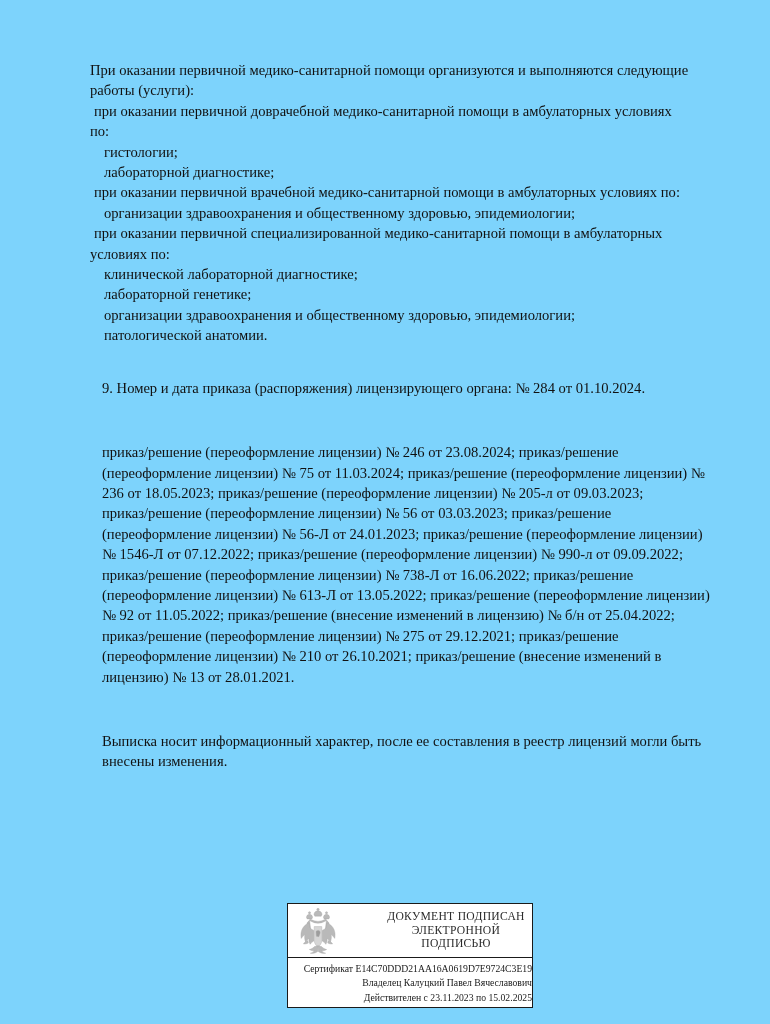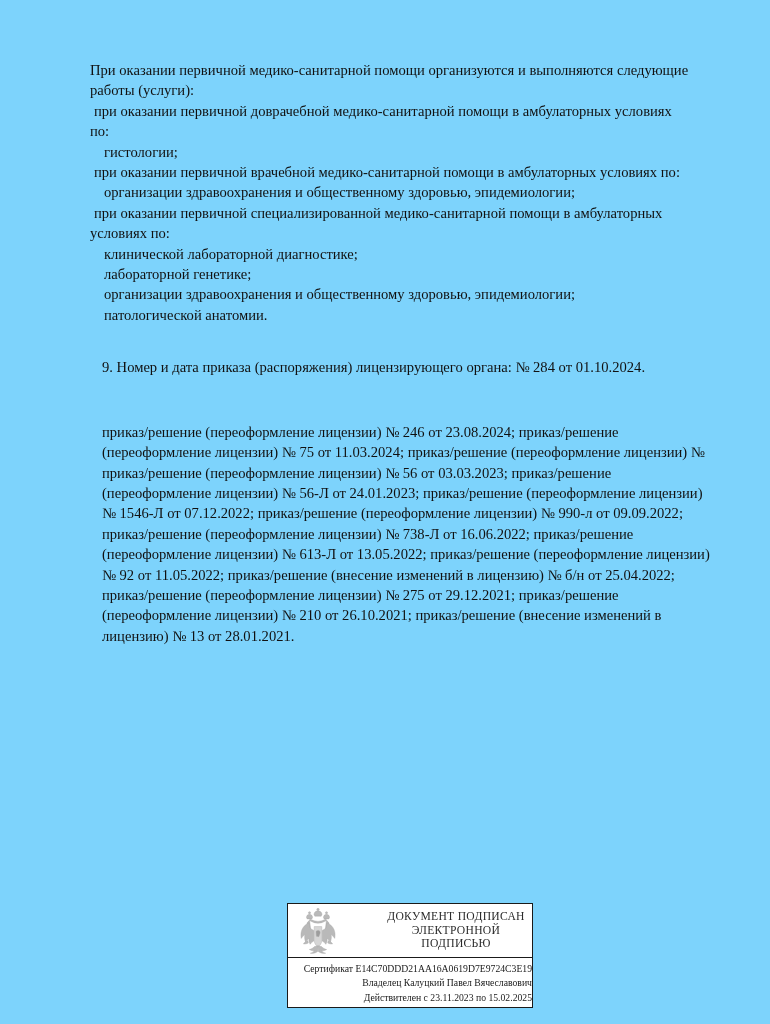--- a/index.html
+++ b/index.html
@@ -119,20 +119,21 @@
 
     <div>
       <p class="para lvl0">При оказании первичной медико-санитарной помощи организуются и выполняются следующие</p>
       <p class="para lvl0">работы (услуги):</p>
     </div>
 
     <div>
       <p class="para lvl1"> при оказании первичной доврачебной медико-санитарной помощи в амбулаторных условиях</p>
       <p class="para lvl0">по:</p>
       <p class="para lvl2">гистологии;</p>
+      <p class="para lvl2">лабораторной диагностике;</p>
       <p class="para lvl1"> при оказании первичной врачебной медико-санитарной помощи в амбулаторных условиях по:</p>
       <p class="para lvl2">организации здравоохранения и общественному здоровью, эпидемиологии;</p>
       <p class="para lvl1"> при оказании первичной специализированной медико-санитарной помощи в амбулаторных</p>
       <p class="para lvl0">условиях по:</p>
       <p class="para lvl2">клинической лабораторной диагностике;</p>
       <p class="para lvl2">лабораторной генетике;</p>
       <p class="para lvl2">организации здравоохранения и общественному здоровью, эпидемиологии;</p>
       <p class="para lvl2">патологической анатомии.</p>
     </div>
 
@@ -140,33 +141,38 @@
 
     <div class="section">
       <p class="para lvl0">9. Номер и дата приказа (распоряжения) лицензирующего органа: № 284 от 01.10.2024.</p>
     </div>
 
     <div class="block-gap"></div>
 
     <div class="section">
       <p class="para lvl0">приказ/решение (переоформление лицензии) № 246 от 23.08.2024; приказ/решение</p>
       <p class="para lvl0">(переоформление лицензии) № 75 от 11.03.2024; приказ/решение (переоформление лицензии) №</p>
+      <p class="para lvl0">236 от 18.05.2023; приказ/решение (переоформление лицензии) № 205-л от 09.03.2023;</p>
       <p class="para lvl0">приказ/решение (переоформление лицензии) № 56 от 03.03.2023; приказ/решение</p>
       <p class="para lvl0">(переоформление лицензии) № 56-Л от 24.01.2023; приказ/решение (переоформление лицензии)</p>
       <p class="para lvl0">№ 1546-Л от 07.12.2022; приказ/решение (переоформление лицензии) № 990-л от 09.09.2022;</p>
       <p class="para lvl0">приказ/решение (переоформление лицензии) № 738-Л от 16.06.2022; приказ/решение</p>
       <p class="para lvl0">(переоформление лицензии) № 613-Л от 13.05.2022; приказ/решение (переоформление лицензии)</p>
       <p class="para lvl0">№ 92 от 11.05.2022; приказ/решение (внесение изменений в лицензию) № б/н от 25.04.2022;</p>
       <p class="para lvl0">приказ/решение (переоформление лицензии) № 275 от 29.12.2021; приказ/решение</p>
       <p class="para lvl0">(переоформление лицензии) № 210 от 26.10.2021; приказ/решение (внесение изменений в</p>
       <p class="para lvl0">лицензию) № 13 от 28.01.2021.</p>
     </div>
 
     <div class="block-gap"></div>
 
+    <div class="section">
+      <p class="para lvl0">Выписка носит информационный характер, после ее составления в реестр лицензий могли быть</p>
+      <p class="para lvl0">внесены изменения.</p>
+    </div>
 
   </div>
 
   <div class="stamp">
 
     <div class="stamp-top">
 
       <span class="stamp-emblem">
         <svg viewBox="0 0 44 46" width="44" height="46" aria-hidden="true">
           <g fill="#b9b9b9" stroke="#a8a8a8" stroke-width="0.4">

